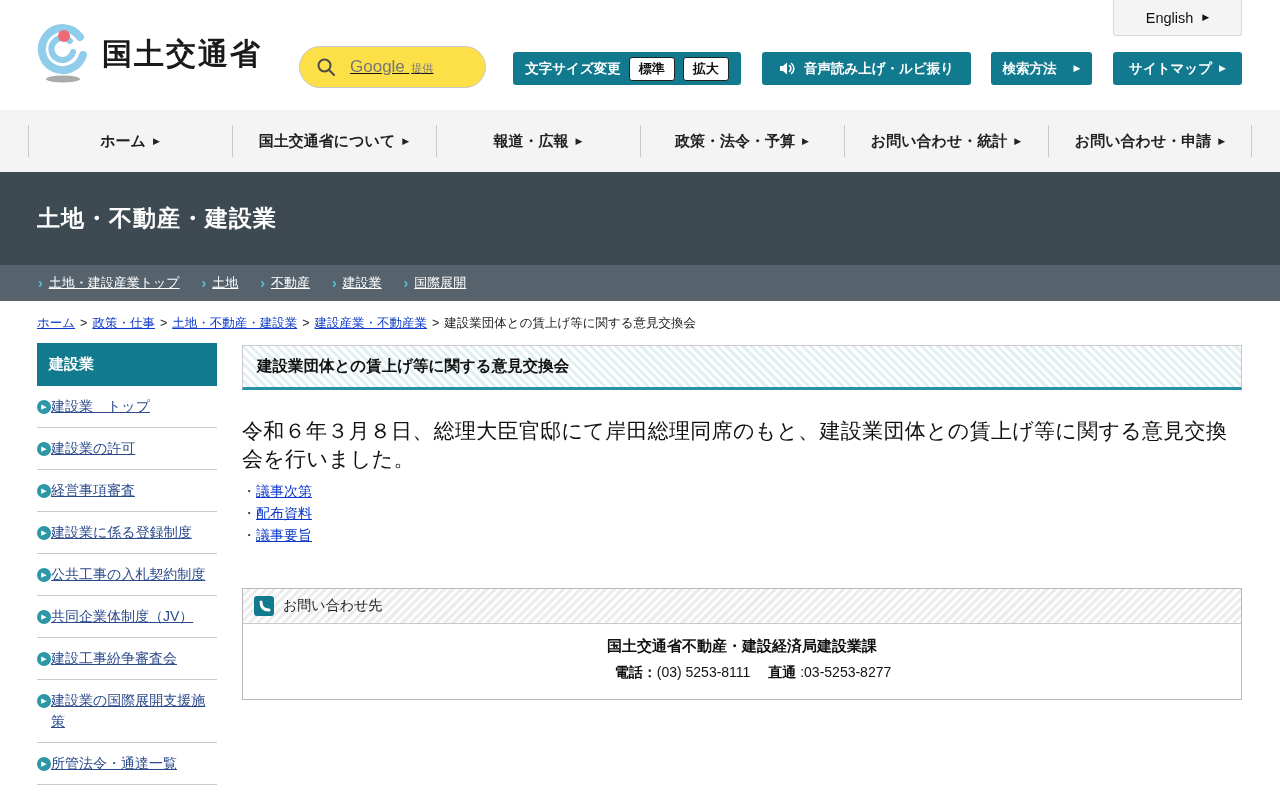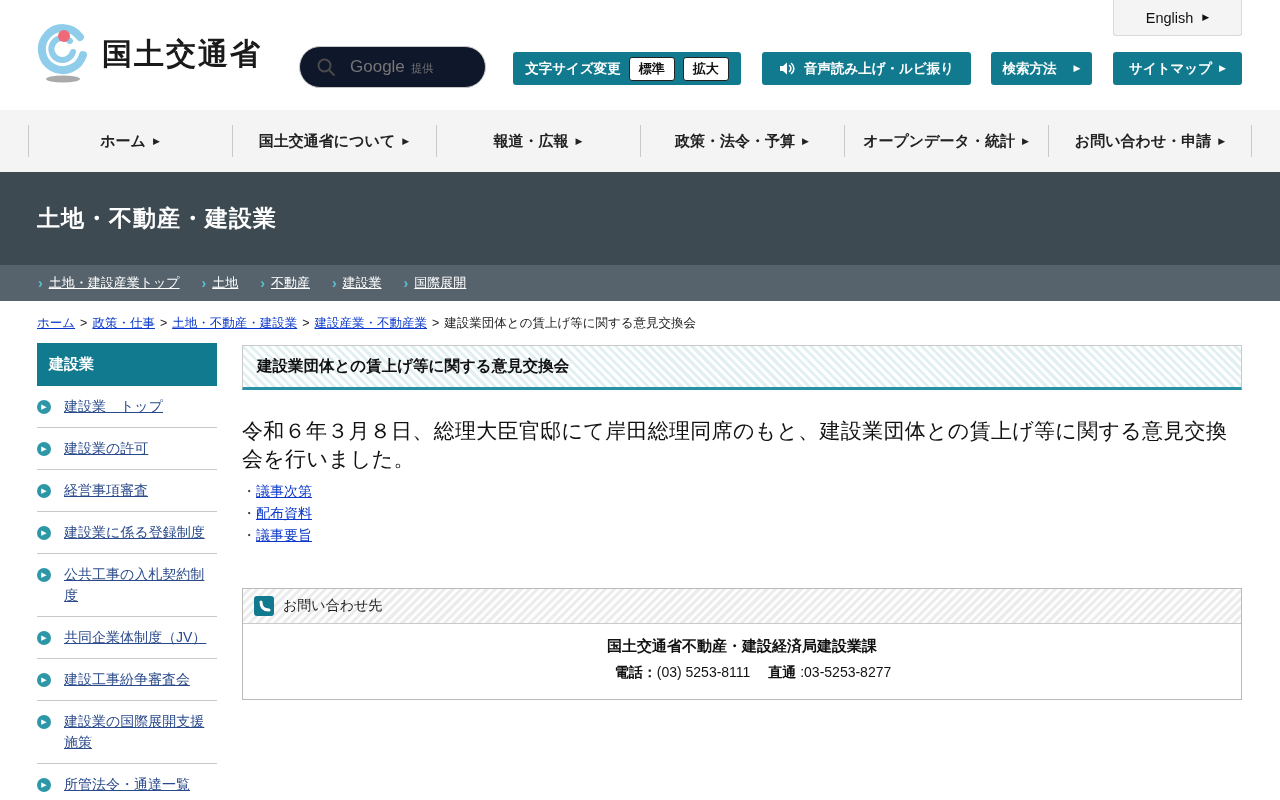--- a/index.html
+++ b/index.html
@@ -18,22 +18,22 @@
     font-family:"Liberation Sans","DejaVu Sans",sans-serif;
   }
   a{cursor:pointer;}
 
   
   .site-header{position:absolute;top:0;left:0;width:1280px;height:110px;background:#fff;}
   .logo-wrap{position:absolute;left:36px;top:24px;display:flex;align-items:center;gap:12px;}
   .site-title{font-size:30px;font-weight:bold;color:#1a1a1a;letter-spacing:2px;}
   .search-box{
     position:absolute;left:299px;top:46px;width:187px;height:42px;
-    border:1px solid #c8c8c8;border-radius:21px;background:#0f172a;
-    display:flex;align-items:center;padding:0 16px;gap:14px;cursor:text;
+    border:1px solid #c8c8c8;border-radius:21px;background:#fde047;
+    display:flex;align-items:center;padding:0 16px;gap:14px;cursor:text;text-decoration:underline;
   }
   .search-brand{color:#767676;font-size:17px;}
   .search-note{color:#767676;font-size:11px;margin-left:2px;}
 
   .btn-teal{
     position:absolute;top:52px;height:33px;background:var(--teal);color:#fff;
     border-radius:3px;display:flex;align-items:center;justify-content:center;
     font-size:13.5px;font-weight:bold;cursor:pointer;
   }
   #btn-fontsize{left:513px;width:228px;gap:8px;}
@@ -65,21 +65,21 @@
 
   
   .breadcrumb{position:absolute;top:315px;left:37px;font-size:12.5px;color:#222;white-space:nowrap;}
   .breadcrumb a{color:var(--link-blue);text-decoration:underline;}
   .crumb-sep{margin:0 5px;color:#222;}
 
   
   .sidebar{position:absolute;left:37px;top:343px;width:180px;}
   .sidebar-header{background:var(--teal);color:#fff;font-weight:bold;font-size:15px;padding:12px 12px;}
   .sidebar-list{list-style:none;margin:0;padding:0;}
-  .sidebar-item{border-bottom:1px solid #c9c9c9;padding:10px 0;display:flex;gap:13px;align-items:flex-start;cursor:pointer;}
+  .sidebar-item{border-bottom:1px solid #c9c9c9;padding:10px 0;display:flex;gap:0;align-items:flex-start;cursor:pointer;}
   .sidebar-icon{width:14px;height:14px;min-width:14px;border-radius:50%;background:#2d97a7;color:#fff;font-size:7px;display:flex;align-items:center;justify-content:center;margin-top:4px;}
   .sidebar-link{color:var(--sidebar-link);font-size:14px;text-decoration:underline;line-height:21px;}
 
   
   .main{position:absolute;left:242px;top:345px;width:1000px;}
   .page-title-bar{
     width:1000px;border:1px solid #c9c9c9;border-bottom:3px solid var(--teal-bright);
     background:repeating-linear-gradient(45deg,#ffffff 0 3px,#e3f0f2 3px 6px);
     padding:10px 14px;font-size:15.5px;font-weight:bold;color:#111;
   }
@@ -168,21 +168,21 @@
   </div>
   <div class="nav-item">
     <span>報道・広報</span>
       <span class="arrow">▶</span>
   </div>
   <div class="nav-item">
     <span>政策・法令・予算</span>
       <span class="arrow">▶</span>
   </div>
   <div class="nav-item">
-    <span>オープンデータ・統計</span>
+    <span>お問い合わせ・統計</span>
       <span class="arrow">▶</span>
   </div>
   <div class="nav-item">
     <span>お問い合わせ・申請</span>
       <span class="arrow">▶</span>
   </div>
 </nav>
 
 <div class="section-band">
   <h1 class="section-title" style="margin:0;">土地・不動産・建設業</h1>

